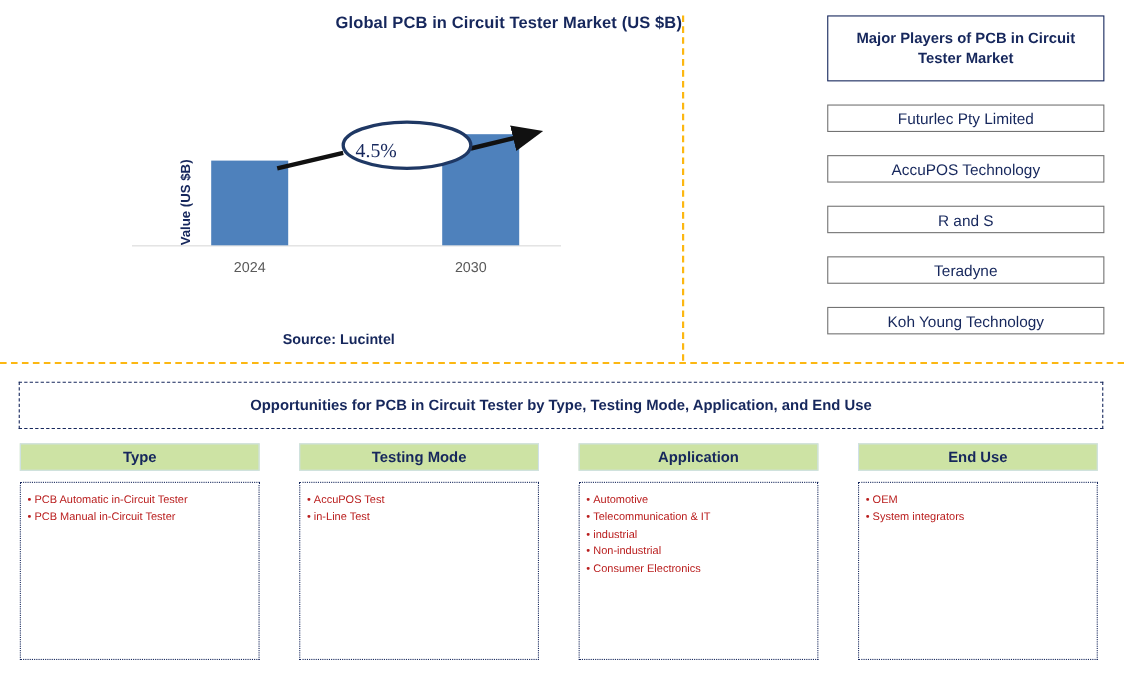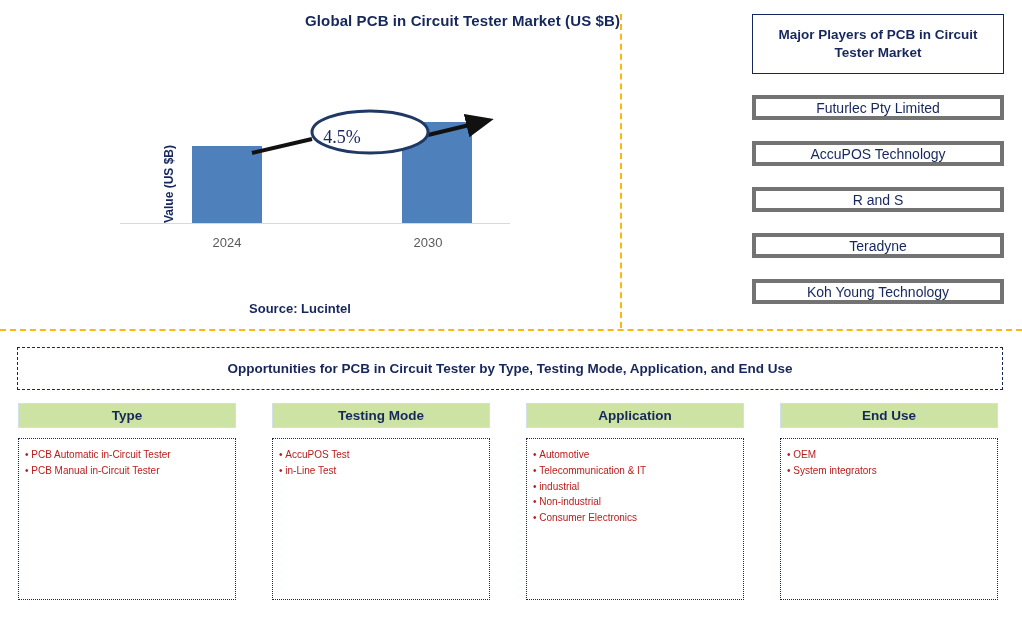--- a/index.html
+++ b/index.html
@@ -121,20 +121,21 @@
 
   .source-text {
     position: absolute;
     left: 0;
     top: 301px;
     width: 600px;
     text-align: center;
     font-size: 13px;
     font-weight: bold;
     color: #16275c;
+    padding-left: 8px;
   }
 
   
   .divider-vertical {
     position: absolute;
     left: 620px;
     top: 14px;
     width: 0;
     height: 314px;
     border-left: 2px dashed #fcb712;
@@ -168,21 +169,21 @@
     font-weight: bold;
     color: #16275c;
     line-height: 1.35;
     padding: 0 20px;
   }
   .player-item {
     box-sizing: border-box;
     width: 252px;
     height: 25px;
     margin-top: 21px;
-    border: 4px solid #737373;
+    border: 1px solid #737373;
     display: flex;
     align-items: center;
     justify-content: center;
     font-size: 14px;
     color: #16275c;
     background: #ffffff;
   }
 
   
   .opportunities-banner {

